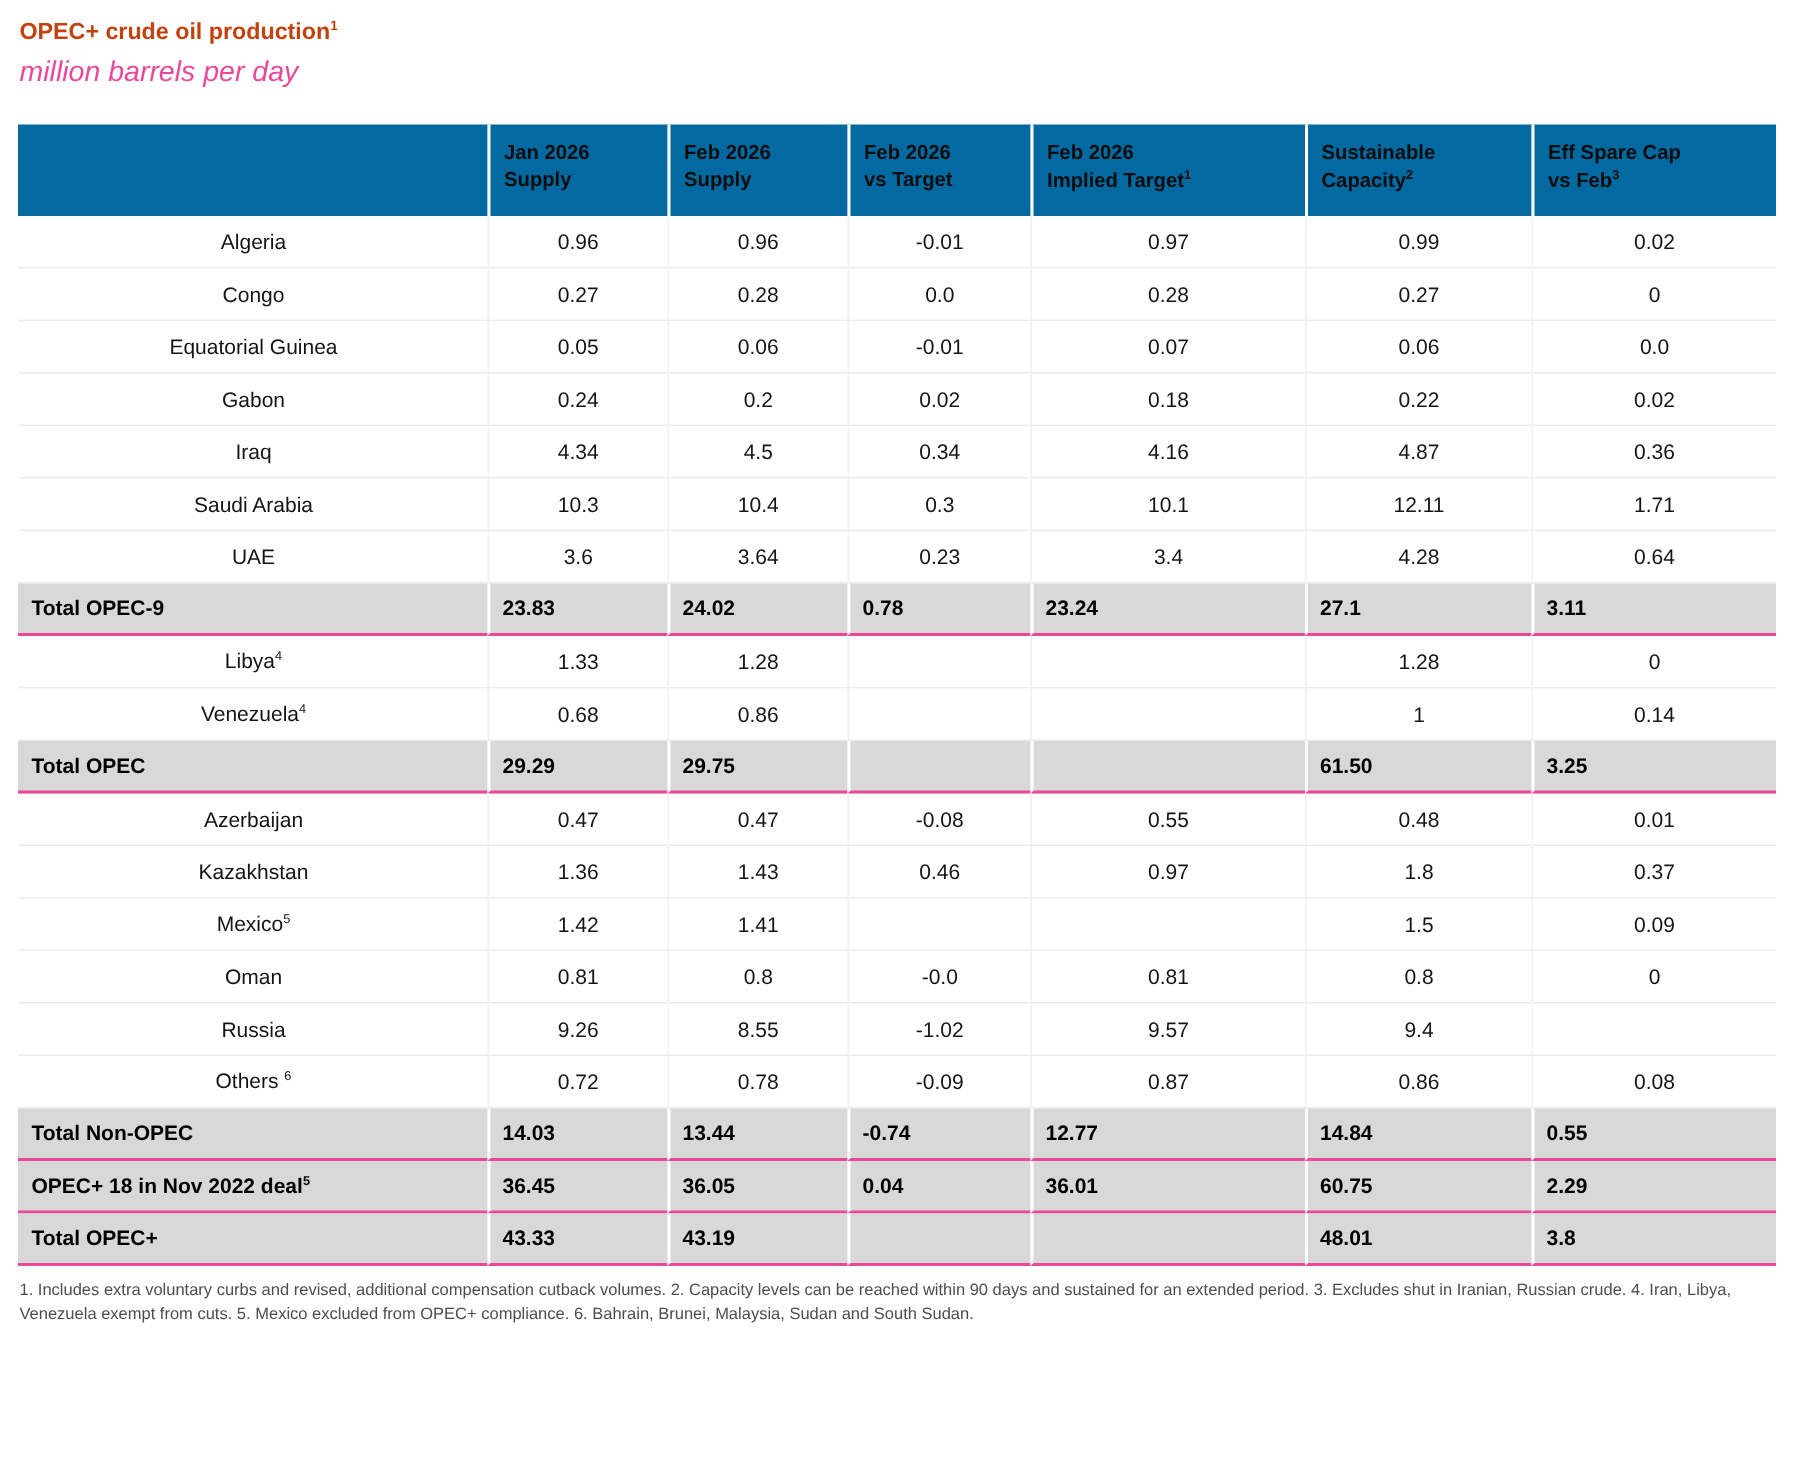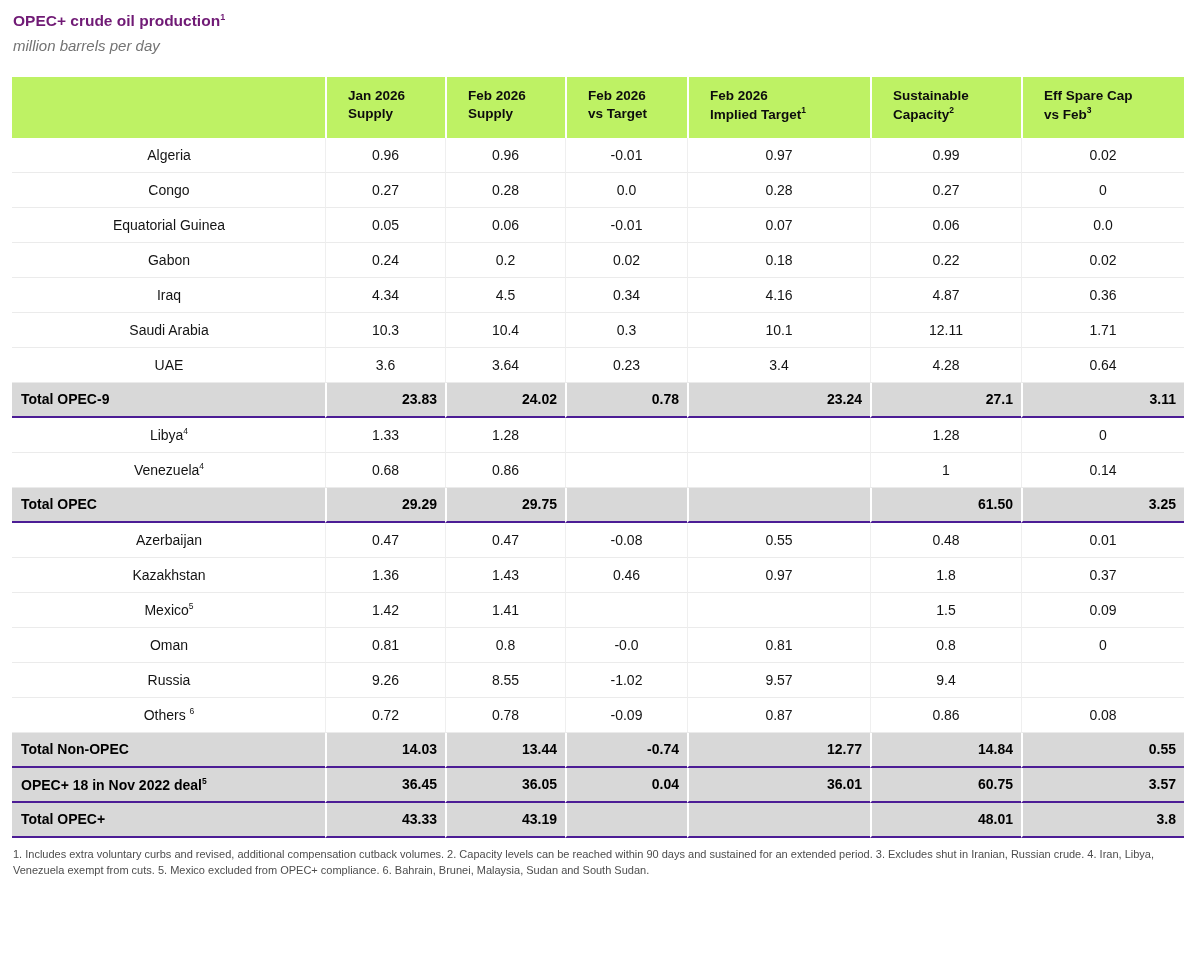--- a/index.html
+++ b/index.html
@@ -9,47 +9,47 @@
     background: #ffffff;
     font-family: "Liberation Sans", sans-serif;
     color: #111;
   }
   .page { padding: 10px 12px 0 12px; }
 
   .page-title {
     margin: 2px 0 7px 1px;
     font-size: 15.5px;
     font-weight: 700;
-    color: #701a75;
+    color: #c2410c;
   }
   .page-title sup { font-size: 9px; }
   .page-subtitle {
     margin: 0 0 23px 1px;
-    font-size: 15px;
+    font-size: 19px;
     font-style: italic;
-    color: #737373;
+    color: #ec4899;
   }
 
   table.production-table {
     width: 1172px;
     table-layout: fixed;
     border-collapse: separate;
     border-spacing: 0;
     font-size: 14px;
   }
 
   thead th {
-    background: #bef264;
+    background: #0369a1;
     text-align: left;
     vertical-align: top;
     font-size: 13.5px;
     font-weight: 700;
     line-height: 1.3;
     color: #0d0d0d;
-    padding: 10px 8px 15px 21px;
+    padding: 10px 8px 15px 9px;
   }
   thead th sup { font-size: 8.5px; }
   thead th.value-head { border-left: 2px solid #ffffff; }
 
   tbody td {
     padding: 0 8px;
     height: 35px;
     vertical-align: middle;
     white-space: nowrap;
     overflow: hidden;
@@ -63,24 +63,24 @@
     text-align: center;
     border-left: 1px solid #efefef;
   }
   .data-row .country-cell { padding-left: 9px; text-align: center; }
   .data-row sup { font-size: 8.5px; color: #141414; }
 
   .total-row td {
     background: #d8d8d8;
     font-weight: 700;
     color: #000;
-    border-bottom: 2px solid #4c1d95;
+    border-bottom: 2px solid #ec4899;
   }
   .total-row .value-cell {
-    text-align: right;
+    text-align: left;
     border-left: 2px solid #ffffff;
   }
   .total-row .country-cell { padding-left: 9px; }
   .total-row sup { font-size: 8.5px; }
 
   .footnote {
     width: 1172px;
     margin: 9px 0 0 1px;
     font-size: 11px;
     line-height: 1.45;
@@ -280,21 +280,21 @@
           <td class="value-cell">14.84</td>
           <td class="value-cell">0.55</td>
         </tr>
         <tr class="total-row">
           <td class="country-cell"><span>OPEC+ 18 in Nov 2022 deal</span><sup>5</sup></td>
           <td class="value-cell">36.45</td>
           <td class="value-cell">36.05</td>
           <td class="value-cell">0.04</td>
           <td class="value-cell">36.01</td>
           <td class="value-cell">60.75</td>
-          <td class="value-cell">3.57</td>
+          <td class="value-cell">2.29</td>
         </tr>
         <tr class="total-row">
           <td class="country-cell"><span>Total OPEC+</span></td>
           <td class="value-cell">43.33</td>
           <td class="value-cell">43.19</td>
           <td class="value-cell"></td>
           <td class="value-cell"></td>
           <td class="value-cell">48.01</td>
           <td class="value-cell">3.8</td>
         </tr>

